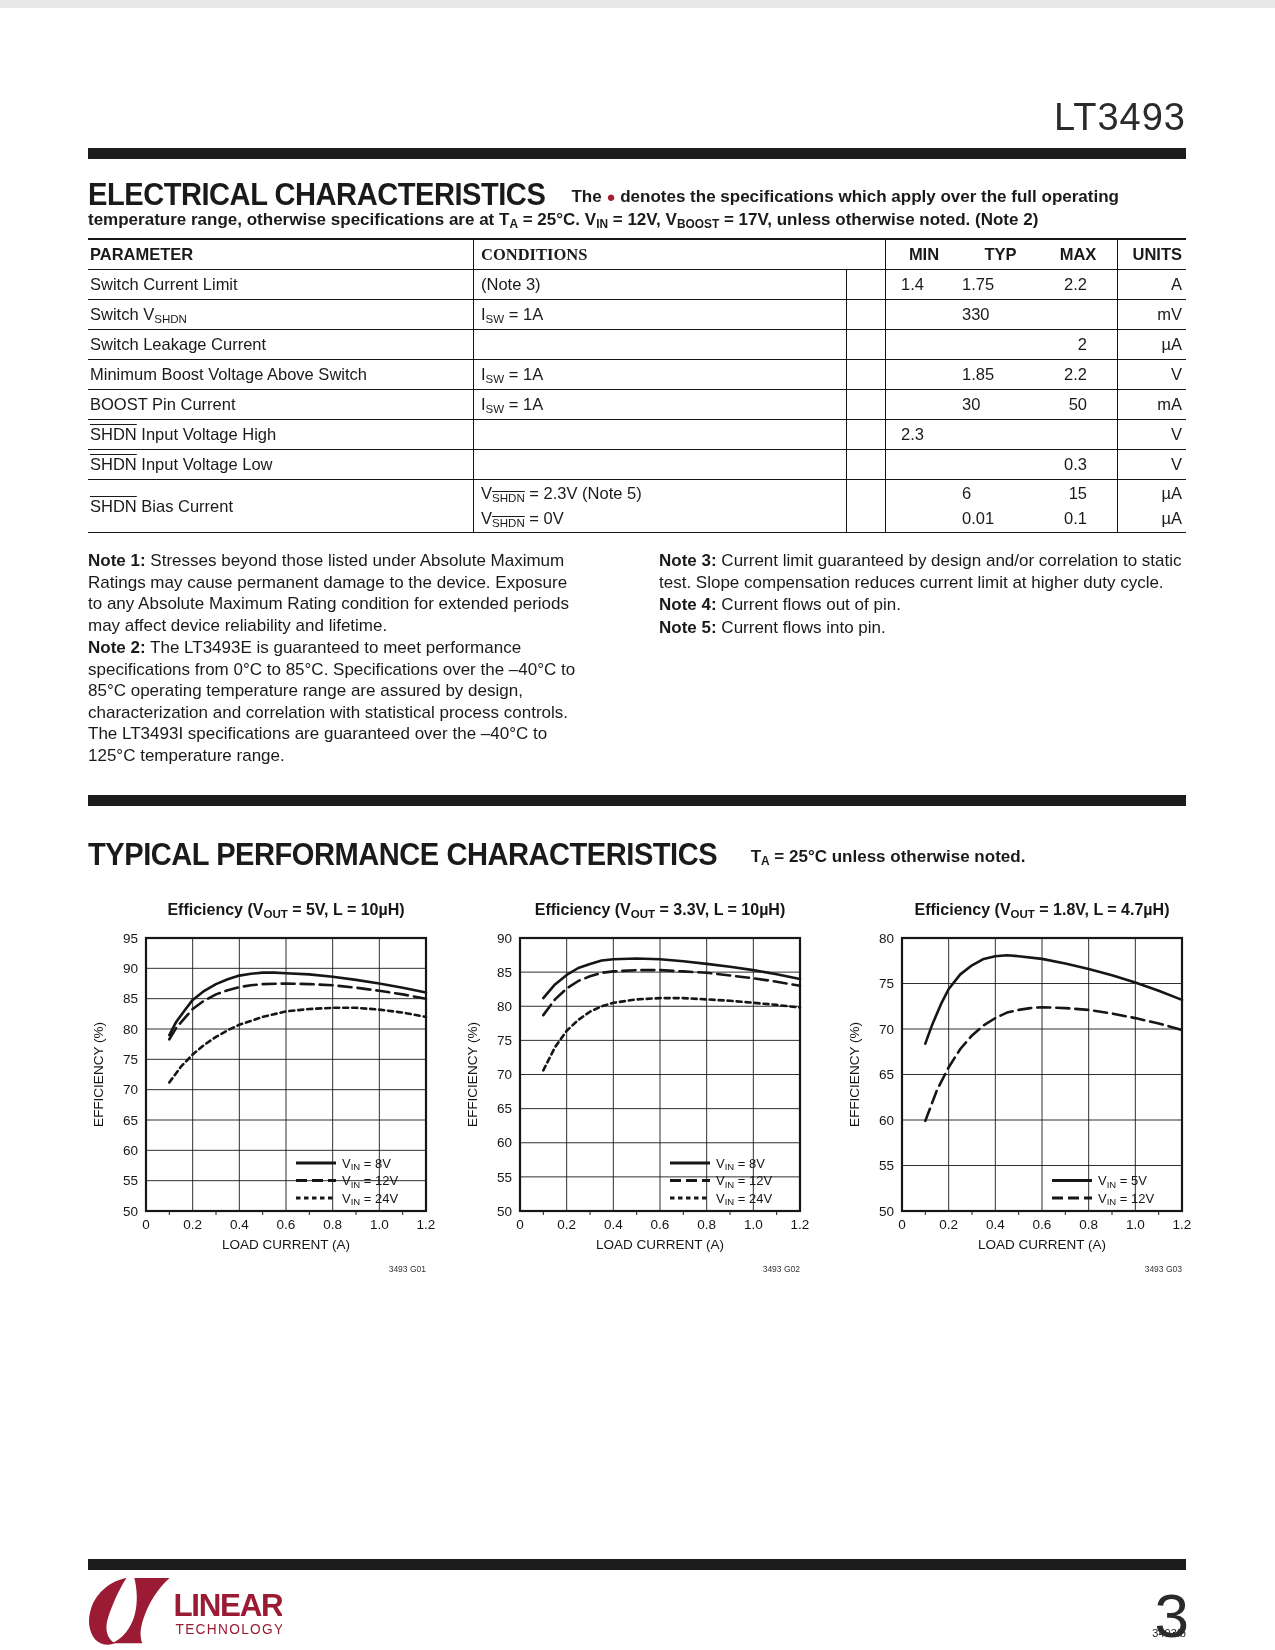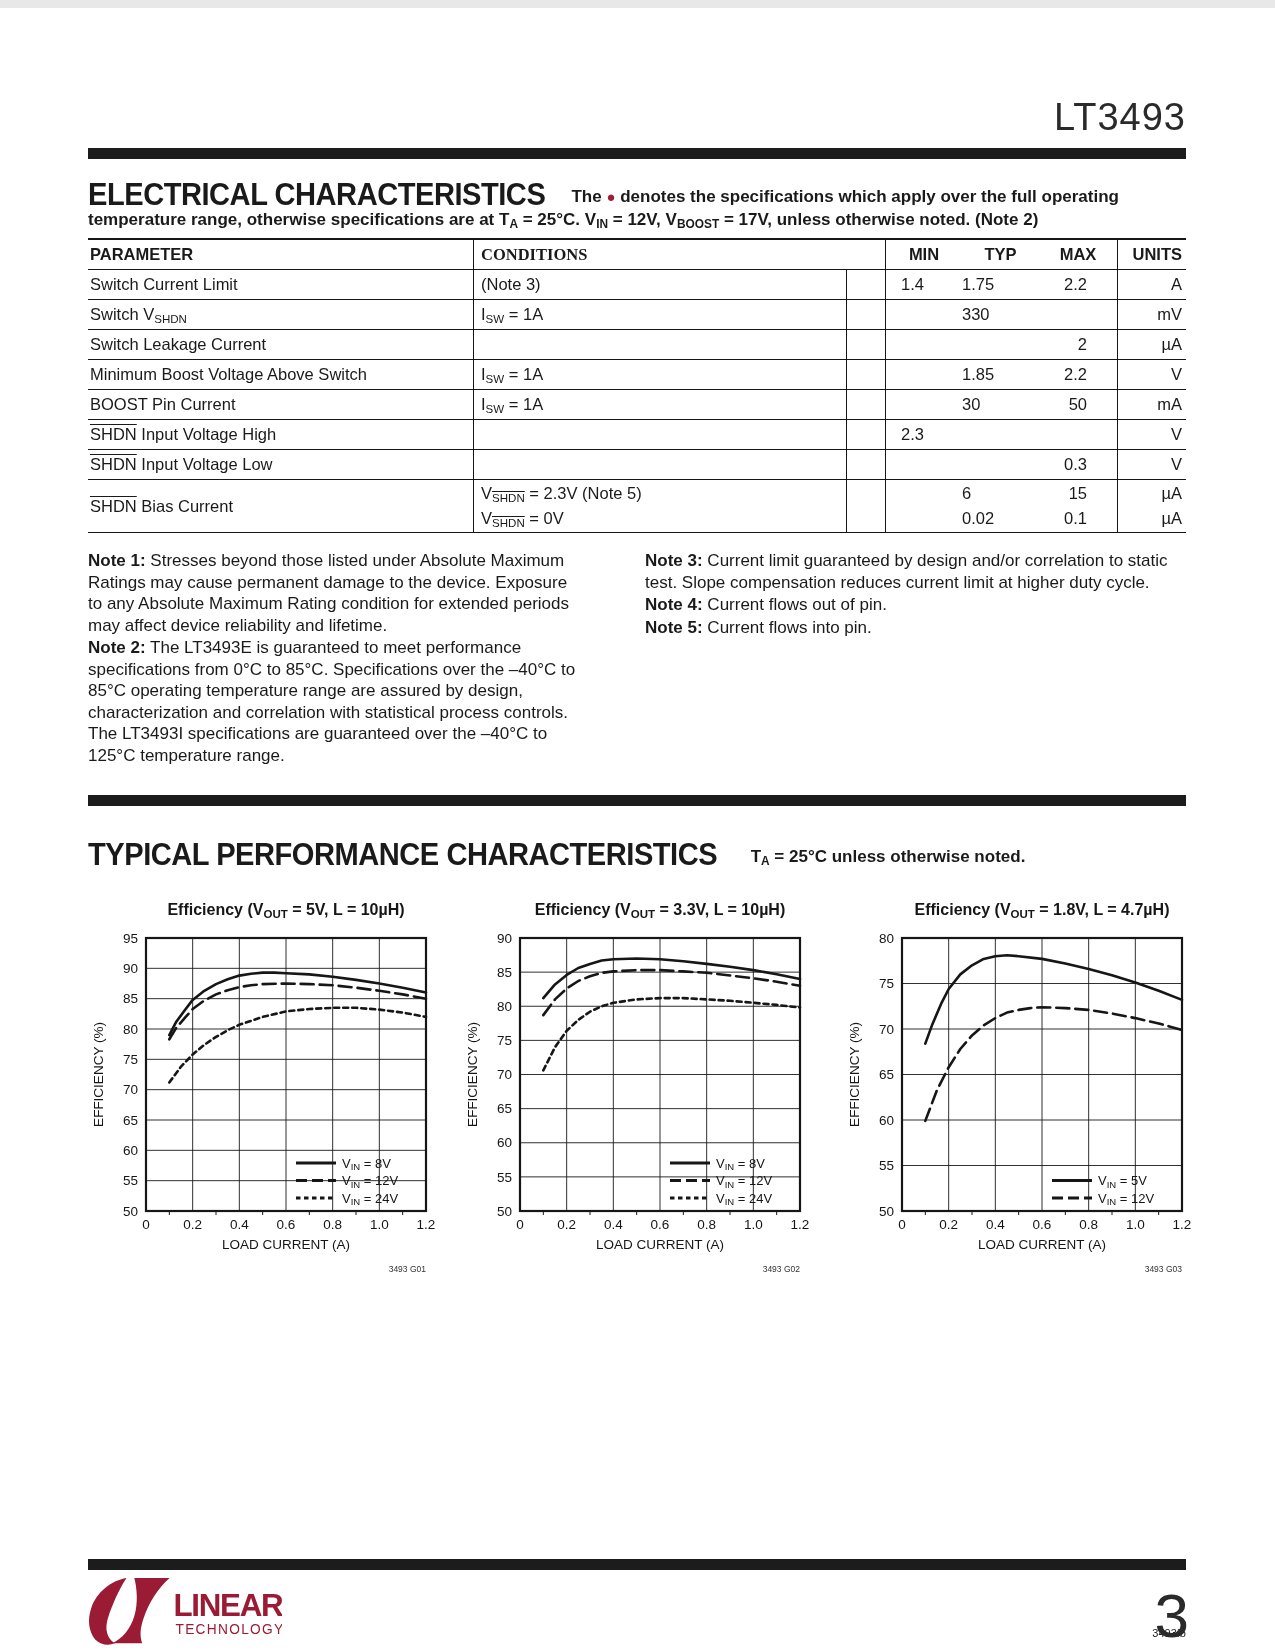--- a/index.html
+++ b/index.html
@@ -34,21 +34,21 @@
   .c-typ{text-align:left;padding-right:12px;}
   .c-max{text-align:right;padding-right:30px;}
   .c-units{border-left:1.6px solid #161616;text-align:right;padding-right:4px;}
   .t-head .c-cond{grid-column:2 / span 2;font-family:Liberation Serif, serif;}
   .t-head .c-min,.t-head .c-typ,.t-head .c-max{text-align:center;padding-right:0;}
   .t-head .c-units{text-align:right;padding-right:4px;}
   
   .notes{left:88px;top:542px;width:1100px;font-size:17px;line-height:21.5px;}
   .notes-col{position:absolute;top:0;}
   .notes-left{left:0;width:492px;}
-  .notes-right{left:557px;width:548px;}
+  .notes-right{left:571px;width:548px;}
   .note p{margin:0 0 1px 0;}
   .note b{font-weight:bold;}
   
   .perf-head{left:88px;top:813px;width:1100px;font-size:17px;font-weight:bold;}
   .perf-head .sec-title{margin-right:14px;}
   
   .charts{left:88px;top:878px;width:1098px;display:flex;}
   .chart-box{width:366px;flex:0 0 366px;}
   .chart-box:nth-child(2){padding-left:8px;}
   .chart-box:nth-child(3){padding-left:16px;}
@@ -213,21 +213,21 @@
             <div class="ln"><span>V</span><span class="ss ov">SHDN</span><span> = 2.3V (Note 5)</span></div>
             <div class="ln"><span>V</span><span class="ss ov">SHDN</span><span> = 0V</span></div>
           </div>
           <div class="cell c-dot"></div>
           <div class="cell c-min">
             <div class="ln"></div>
             <div class="ln"></div>
           </div>
           <div class="cell c-typ">
             <div class="ln">6</div>
-            <div class="ln">0.02</div>
+            <div class="ln">0.01</div>
           </div>
           <div class="cell c-max">
             <div class="ln">15</div>
             <div class="ln">0.1</div>
           </div>
           <div class="cell c-units">
             <div class="ln">µA</div>
             <div class="ln">µA</div>
           </div>
         </div>

